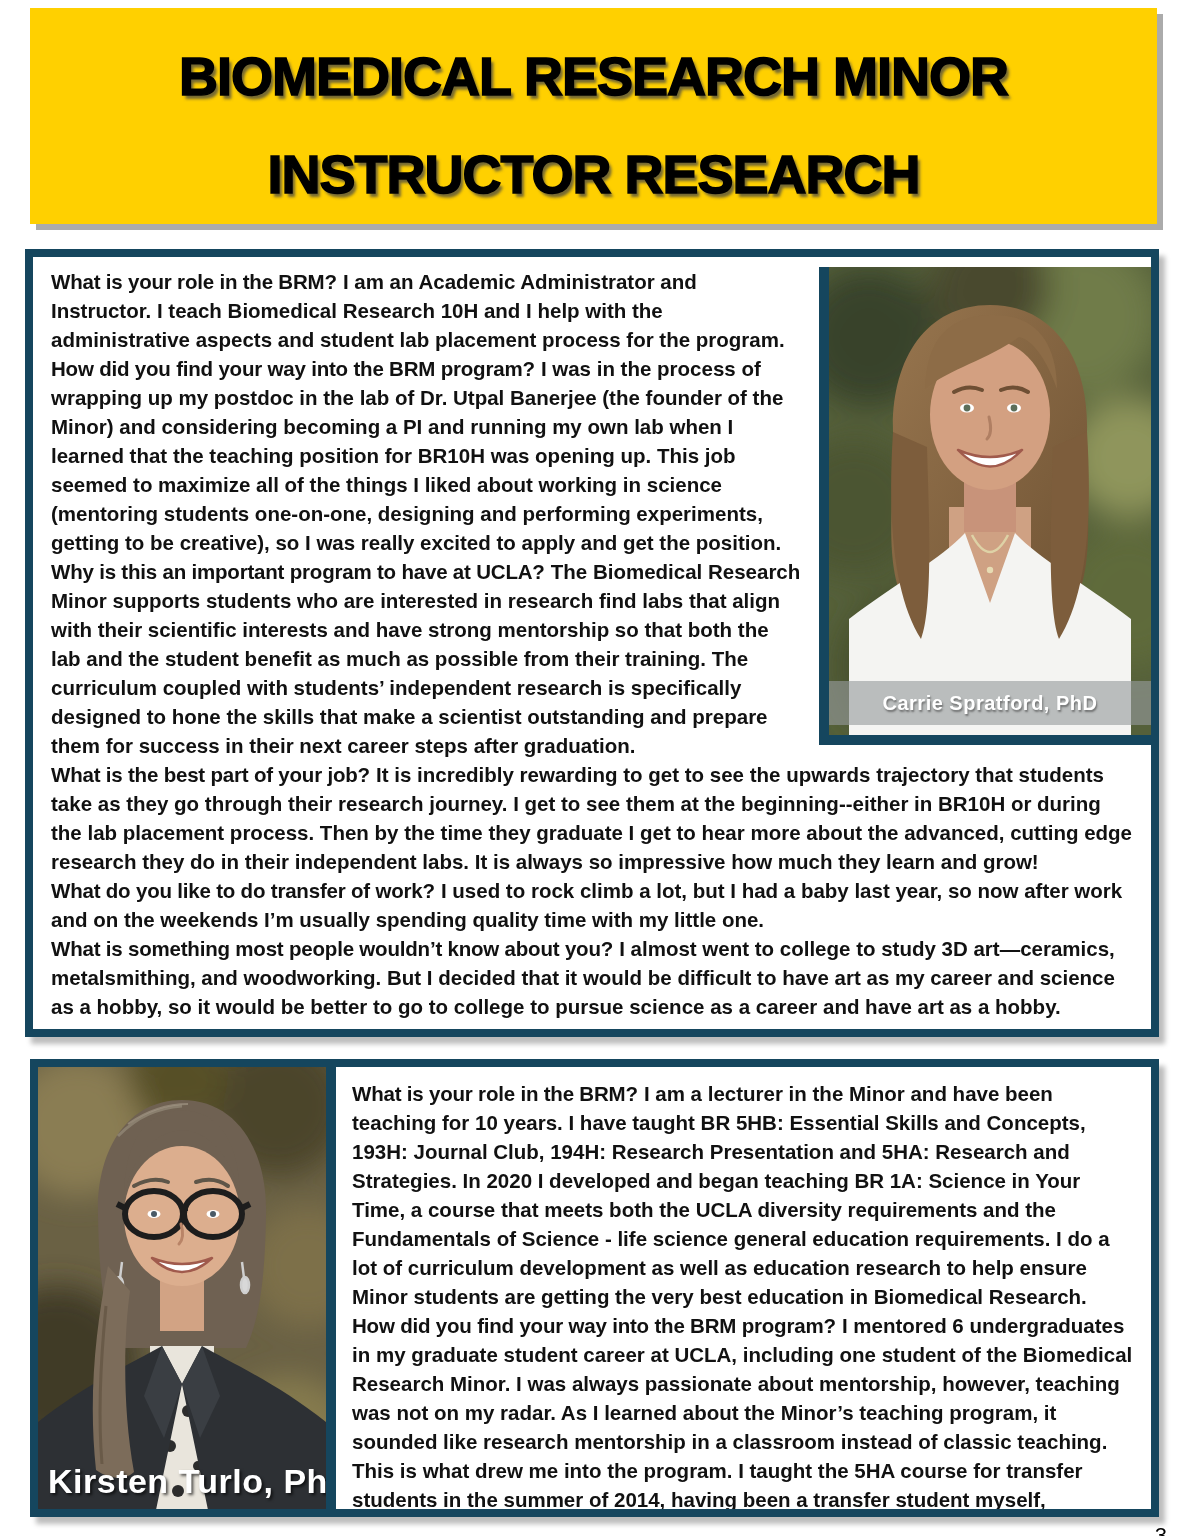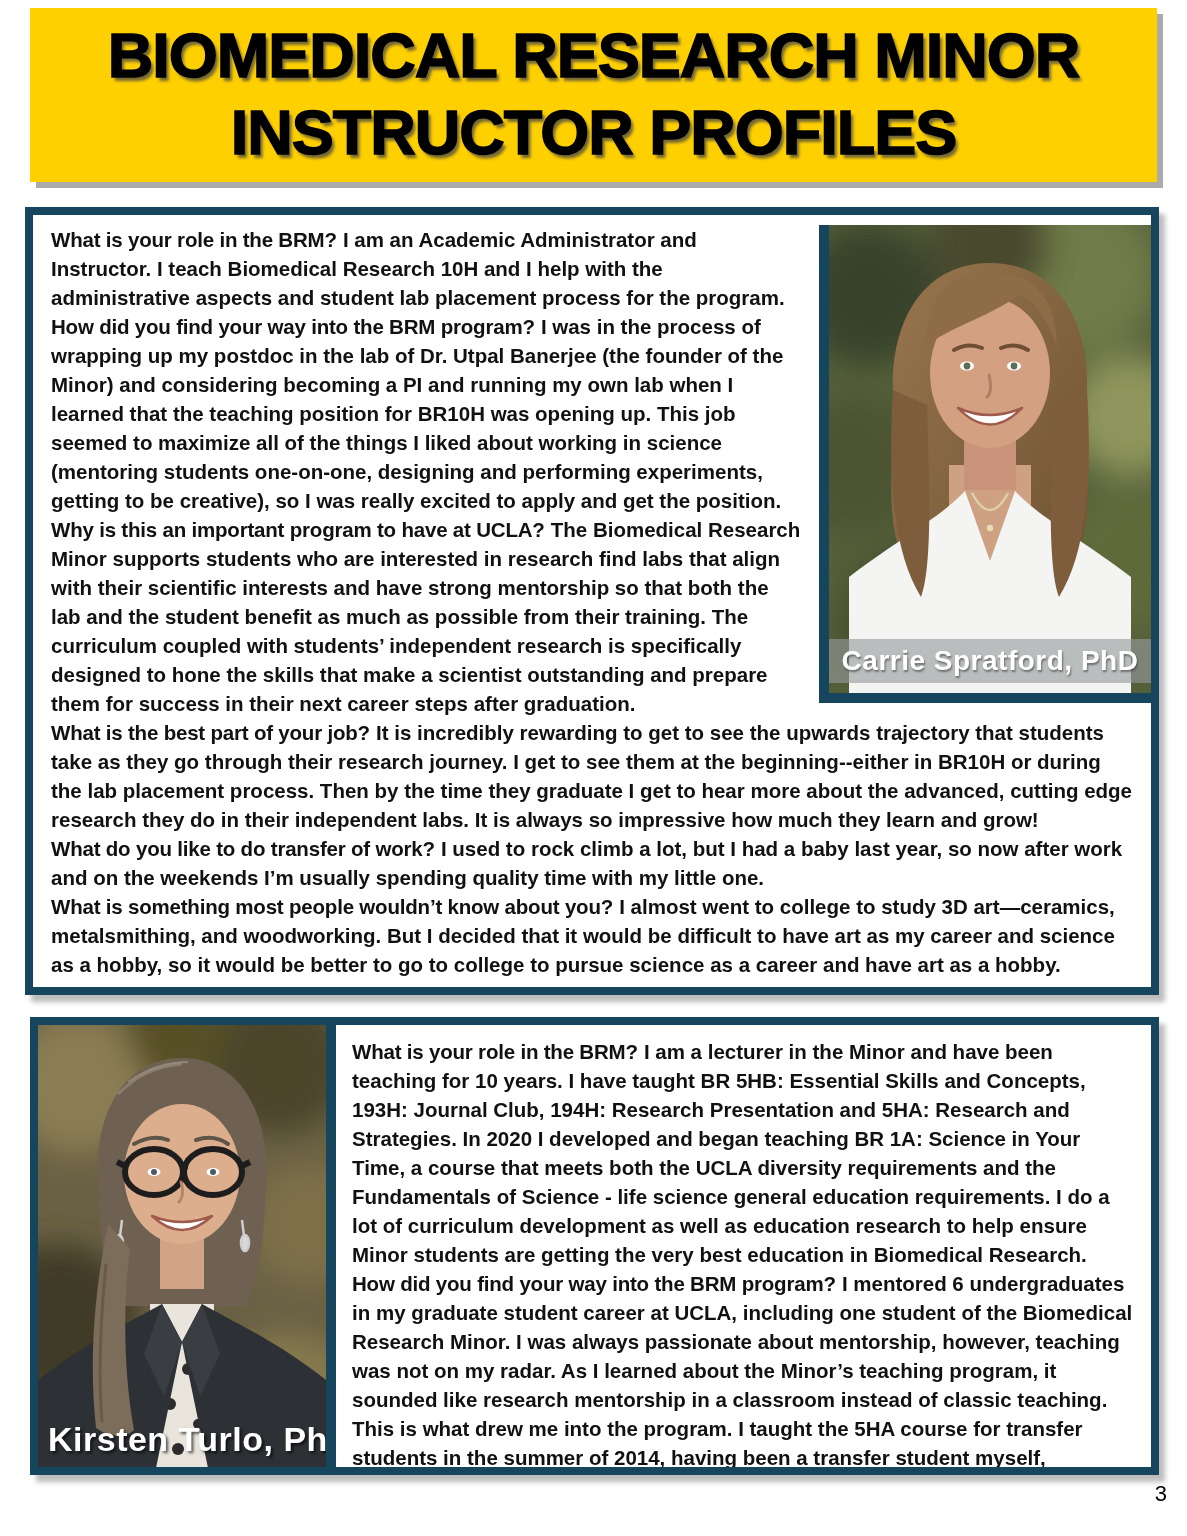--- a/index.html
+++ b/index.html
@@ -15,26 +15,27 @@
   
   .banner {
     margin: 8px 30px 0 30px;
     background: #FFD000;
     box-shadow: 6px 6px 0 #ABABAB;
     text-align: center;
     padding: 9px 0 11px 0;
   }
   .banner-line {
     font-weight: bold;
-    font-size: 63px;
+    font-size: 54px;
     line-height: 77px;
     color: #000;
     letter-spacing: -1px;
     -webkit-text-stroke: 1.5px #000;
     text-shadow: 3px 4px 3px rgba(70,70,70,0.75);
+    margin-top: 21px;
   }
 
   
   .card {
     background: #fff;
     border: 8px solid #15465E;
     box-shadow: 6px 7px 5px #BDBDBD;
   }
   .card1 {
     margin: 25px 28px 0 25px;
@@ -47,21 +48,21 @@
     border-left: 10px solid #15465E;
     border-bottom: 10px solid #15465E;
     margin: -10px -16px 10px 18px;
     position: relative;
     background: #55603a;
   }
   .photo-frame svg, .photo2 svg { display: block; width: 100%; height: 100%; }
   .caption-bar {
     position: absolute; left: 0; right: 0; bottom: 10px; height: 44px;
     background: rgba(150,155,157,0.62);
-    color: #fff; font-weight: bold; font-size: 28px;
+    color: #fff; font-weight: bold; font-size: 20px;
     display: flex; align-items: center; justify-content: center;
     text-shadow: 1px 2px 2px rgba(60,60,60,0.6);
     letter-spacing: 0.5px;
   }
 
   .qa { margin: 0; font-size: 20.5px; line-height: 29px; font-weight: bold; }
   .qa strong { margin-right: 0.3em; letter-spacing: -0.2px; }
 
   .card2 {
     margin: 22px 28px 0 30px;
@@ -85,21 +86,21 @@
   }
   .card2-text { flex: 1; padding: 12px 14px 0 16px; overflow: hidden; }
 
   .page-number { text-align: right; padding: 6px 20px 0 0; font-size: 22px; color: #000; }
 </style>
 </head>
 <body>
 
 <header class="banner">
   <div class="banner-line">BIOMEDICAL RESEARCH MINOR</div>
-  <div class="banner-line">INSTRUCTOR PROFILES</div>
+  <div class="banner-line">INSTRUCTOR RESEARCH</div>
 </header>
 
 <section class="card card1">
   <figure class="photo-frame" style="margin-block:0">
     <svg viewBox="0 0 322 468" preserveAspectRatio="xMidYMid slice" aria-hidden="true">
       <defs>
         <filter id="blurC" x="-40%" y="-40%" width="180%" height="180%">
             <feGaussianBlur stdDeviation="16"></feGaussianBlur>
           </filter>
         <linearGradient id="hairC" x1="0" y1="0" x2="1" y2="1">

